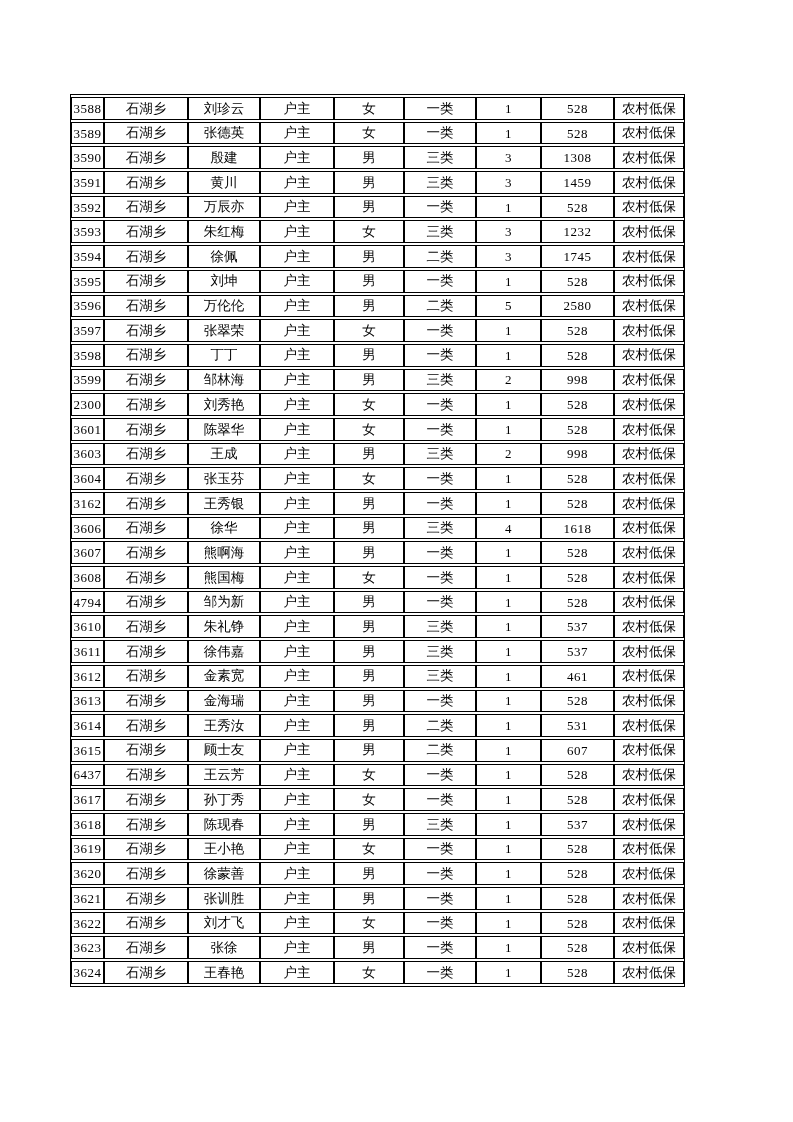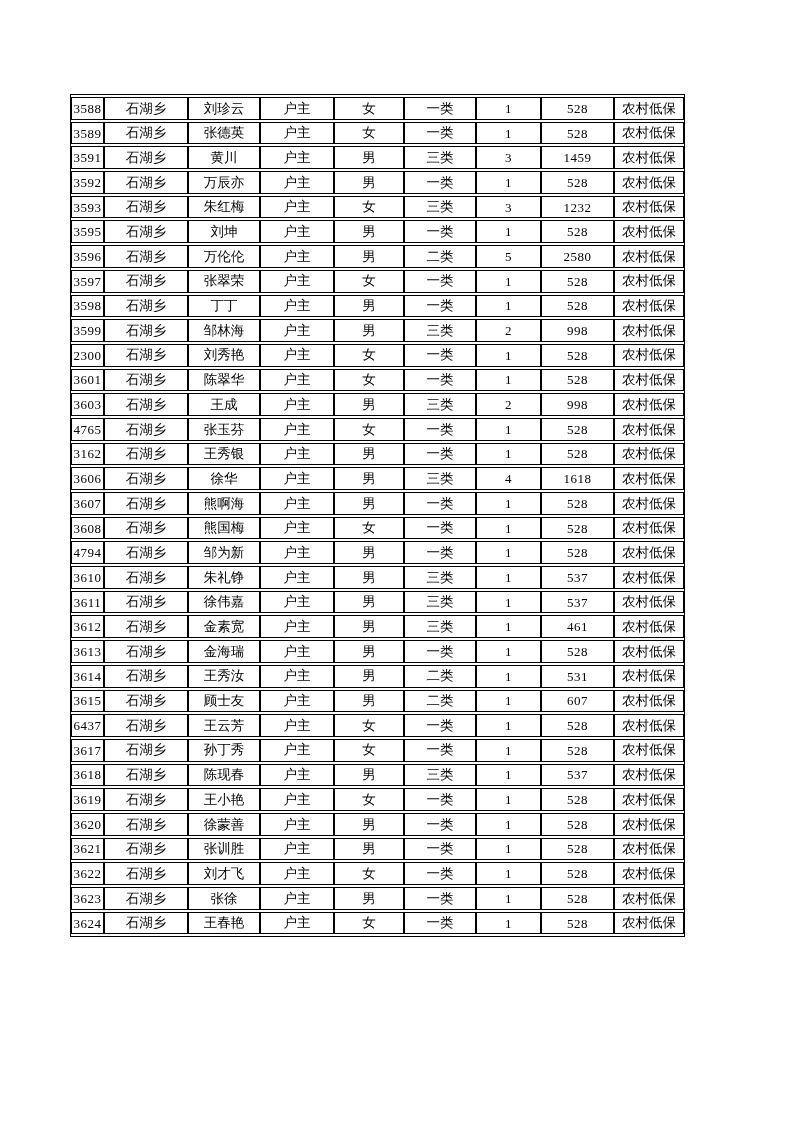--- a/index.html
+++ b/index.html
@@ -77,20 +77,31 @@
           <td>石湖乡</td>
           <td>张德英</td>
           <td>户主</td>
           <td>女</td>
           <td>一类</td>
           <td class="num">1</td>
           <td class="num">528</td>
           <td>农村低保</td>
         </tr>
         <tr>
+          <td class="num">3590</td>
+          <td>石湖乡</td>
+          <td>殷建</td>
+          <td>户主</td>
+          <td>男</td>
+          <td>三类</td>
+          <td class="num">3</td>
+          <td class="num">1308</td>
+          <td>农村低保</td>
+        </tr>
+        <tr>
           <td class="num">3591</td>
           <td>石湖乡</td>
           <td>黄川</td>
           <td>户主</td>
           <td>男</td>
           <td>三类</td>
           <td class="num">3</td>
           <td class="num">1459</td>
           <td>农村低保</td>
         </tr>
@@ -107,20 +118,31 @@
         </tr>
         <tr>
           <td class="num">3593</td>
           <td>石湖乡</td>
           <td>朱红梅</td>
           <td>户主</td>
           <td>女</td>
           <td>三类</td>
           <td class="num">3</td>
           <td class="num">1232</td>
+          <td>农村低保</td>
+        </tr>
+        <tr>
+          <td class="num">3594</td>
+          <td>石湖乡</td>
+          <td>徐佩</td>
+          <td>户主</td>
+          <td>男</td>
+          <td>二类</td>
+          <td class="num">3</td>
+          <td class="num">1745</td>
           <td>农村低保</td>
         </tr>
         <tr>
           <td class="num">3595</td>
           <td>石湖乡</td>
           <td>刘坤</td>
           <td>户主</td>
           <td>男</td>
           <td>一类</td>
           <td class="num">1</td>
@@ -198,21 +220,21 @@
           <td>石湖乡</td>
           <td>王成</td>
           <td>户主</td>
           <td>男</td>
           <td>三类</td>
           <td class="num">2</td>
           <td class="num">998</td>
           <td>农村低保</td>
         </tr>
         <tr>
-          <td class="num">4765</td>
+          <td class="num">3604</td>
           <td>石湖乡</td>
           <td>张玉芬</td>
           <td>户主</td>
           <td>女</td>
           <td>一类</td>
           <td class="num">1</td>
           <td class="num">528</td>
           <td>农村低保</td>
         </tr>
         <tr>

